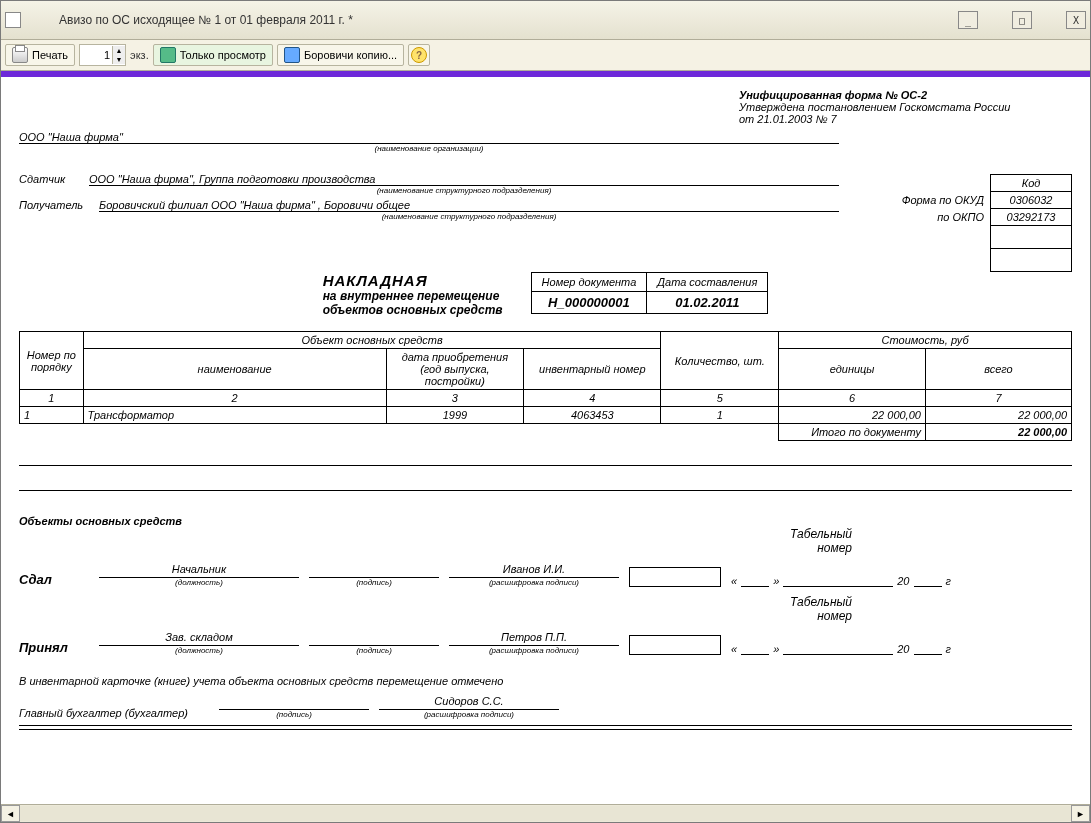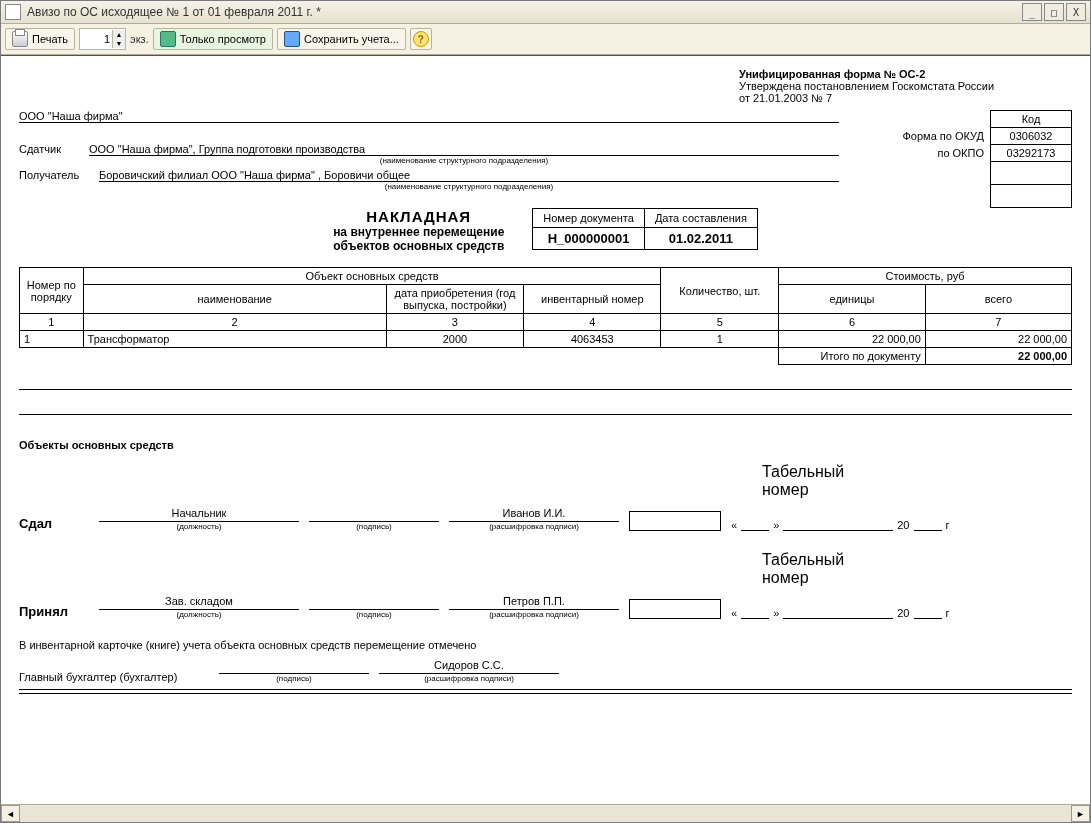--- a/index.html
+++ b/index.html
@@ -1,62 +1,62 @@
 <!DOCTYPE html>
 <html><head>
 <meta charset="utf-8">
 <style>
 html,body{margin:0;padding:0;font-family:Arial,sans-serif;font-size:11px;background:#ece9d8;color:#000;}
 .window{width:1091px;height:823px;border:1px solid #7a7a7a;box-sizing:border-box;background:#edead9;display:flex;flex-direction:column;}
-.titlebar{height:22px;background:linear-gradient(#f5f3e7,#e4e1cf);border-bottom:1px solid #b0ad99;display:flex;align-items:center;padding:0 4px;font-size:12px;color:#333;}
+.titlebar{height:22px;background:linear-gradient(#f5f3e7,#e4e1cf);border-bottom:1px solid #b0ad99;display:flex;align-items:center;padding:8px 4px;font-size:12px;color:#333;gap:32px;}
 .titlebar .ticon{width:14px;height:14px;border:1px solid #888;background:#fff;margin-right:6px;}
 .titlebar .spacer{flex:1;}
 .winbtn{width:18px;height:16px;border:1px solid #888;margin-left:2px;display:flex;align-items:center;justify-content:center;background:#f0ede0;cursor:pointer;font-size:10px;font-family:monospace;}
 .toolbar{height:26px;background:#f5f2e4;border-bottom:1px solid #b0ad99;display:flex;align-items:center;padding:2px 4px;gap:4px;}
 .tbtn{height:20px;border:1px solid #b7b49f;background:#f8f6ea;padding:0 6px;display:flex;align-items:center;gap:4px;cursor:pointer;font-size:11px;border-radius:2px;}
 .tbtn .ic{width:14px;height:14px;display:inline-block;}
 .ic-print{background:linear-gradient(#fff,#ccc);border:1px solid #888;border-radius:2px;position:relative;}
 .ic-print::after{content:"";position:absolute;top:-3px;left:2px;width:8px;height:5px;background:#fff;border:1px solid #888;}
 .ic-preview{background:#5b8;border:1px solid #276;border-radius:2px;}
 .ic-save{background:#6af;border:1px solid #258;border-radius:2px;}
 .ic-help{width:14px;height:14px;border:1px solid #c90;border-radius:50%;background:#ffe36b;color:#864;display:flex;align-items:center;justify-content:center;font-weight:bold;font-size:10px;}
 .spin{display:flex;align-items:center;border:1px solid #b7b49f;background:#fff;height:20px;}
 .spin input{width:28px;border:none;text-align:right;padding:0 2px;font-size:11px;height:18px;}
 .spin .ud{display:flex;flex-direction:column;}
 .spin .ud div{width:12px;height:9px;border-left:1px solid #b7b49f;display:flex;align-items:center;justify-content:center;font-size:7px;background:#eee;cursor:pointer;}
 .tlabel{font-size:11px;color:#333;}
-.doc-scroll{flex:1;overflow:auto;background:#fff;border-top:1px solid #6d28d9;}
+.doc-scroll{flex:1;overflow:auto;background:#fff;border-top:6px solid #6d28d9;font-style:italic;}
 .page{background:#fff;padding:12px 18px 24px 18px;box-sizing:border-box;min-width:1040px;}
 .hdr-right{text-align:left;margin-left:720px;}
 .hdr-right b{font-weight:bold;}
-.codes{float:right;border-collapse:collapse;}
+.codes{float:right;border-collapse:collapse;margin-top:43px;}
 .codes td{border:1px solid #000;padding:2px 6px;text-align:center;font-size:11px;min-width:68px;}
 .codes .lab{border:none;text-align:right;padding-right:6px;}
 .row-line{border-bottom:1px solid #000;}
 .small-note{font-size:8px;text-align:center;}
 .section{clear:both;margin-top:6px;}
 .title-block{margin-top:14px;display:flex;justify-content:center;align-items:flex-start;gap:28px;}
-.title-main{text-align:center;}
+.title-main{}
 .title-main .big{font-weight:bold;font-size:15px;letter-spacing:1px;}
 .title-main .sub{font-weight:bold;font-size:12px;}
 .docnum{border-collapse:collapse;}
 .docnum td{border:1px solid #000;padding:3px 10px;text-align:center;font-size:11px;}
 .docnum .val{font-weight:bold;font-size:13px;}
 table.data{border-collapse:collapse;width:100%;margin-top:14px;}
 table.data th,table.data td{border:1px solid #000;padding:2px 4px;font-size:11px;text-align:center;font-weight:normal;}
 table.data .b{font-weight:bold;}
 .note-row{margin-top:16px;display:flex;align-items:flex-end;gap:6px;}
 .note-row .fill{flex:1;border-bottom:1px solid #000;height:14px;}
 .sig-section{margin-top:24px;}
 .sig-row{display:flex;align-items:flex-end;gap:10px;margin-top:8px;}
 .sig-label{width:70px;font-weight:bold;font-size:13px;}
 .u-field{border-bottom:1px solid #000;text-align:center;min-height:14px;}
 .u-cap{font-size:8px;text-align:center;}
 .tabnum{border:1px solid #000;width:90px;height:18px;}
-.tabnum-cap{text-align:left;font-size:16px;width:90px;margin-top:12px;}
+.tabnum-cap{text-align:right;font-size:12px;width:90px;}
 .datefield{display:flex;align-items:flex-end;gap:4px;}
 .sep{border-top:1px solid #000;border-bottom:1px solid #000;height:3px;margin-top:6px;}
 .scrollbar-bottom{height:17px;background:#ece9d8;border-top:1px solid #b0ad99;display:flex;align-items:center;}
 .sb-btn{width:17px;height:15px;border:1px solid #999;background:#f4f1e3;display:flex;align-items:center;justify-content:center;font-size:9px;cursor:pointer;}
 .sb-track{flex:1;height:15px;background:#e8e5d4;}
 </style>
 </head>
 <body>
 
 <div class="window">
@@ -81,21 +81,21 @@
         <div>▼</div>
       </div>
     </div>
     <span class="tlabel">экз.</span>
     <div class="tbtn" style="background:#e8f5e0;">
       <span class="ic ic-preview"></span>
       <span>Только просмотр</span>
     </div>
     <div class="tbtn">
       <span class="ic ic-save"></span>
-      <span>Сохранить учета...</span>
+      <span>Боровичи копию...</span>
     </div>
     <div class="tbtn" style="padding:0 2px;">
       <span class="ic-help">?</span>
     </div>
   </div>
 
   <div class="doc-scroll">
     <div class="page">
 
       <div class="hdr-right">
@@ -126,20 +126,21 @@
             </tr>
         <tr>
               <td class="lab"></td>
               <td style="height:18px;"></td>
             </tr>
       </tbody>
         </table>
 
       <div style="width:820px;">
         <div class="row-line" style="width:820px;"><span>ООО "Наша фирма"</span></div>
+        <div class="small-note" style="width:820px;">(наименование организации)</div>
       </div>
 
       <div style="margin-top:20px;display:flex;width:820px;">
         <span style="width:70px;">Сдатчик</span>
         <div style="flex:1;">
           <div class="row-line"><span>ООО "Наша фирма",   Группа подготовки производства</span></div>
           <div class="small-note">(наименование структурного подразделения)</div>
         </div>
       </div>
 
@@ -191,21 +192,21 @@
           <td>2</td>
           <td>3</td>
           <td>4</td>
           <td>5</td>
           <td>6</td>
           <td>7</td>
         </tr>
         <tr>
           <td style="text-align:left;">1</td>
           <td style="text-align:left;">Трансформатор</td>
-          <td>2000</td>
+          <td>1999</td>
           <td>4063453</td>
           <td>1</td>
           <td style="text-align:right;">22 000,00</td>
           <td style="text-align:right;">22 000,00</td>
         </tr>
         <tr>
           <td colspan="5" style="border:none;"></td>
           <td style="text-align:right;">Итого по документу</td>
           <td class="b" style="text-align:right;">22 000,00</td>
         </tr>

